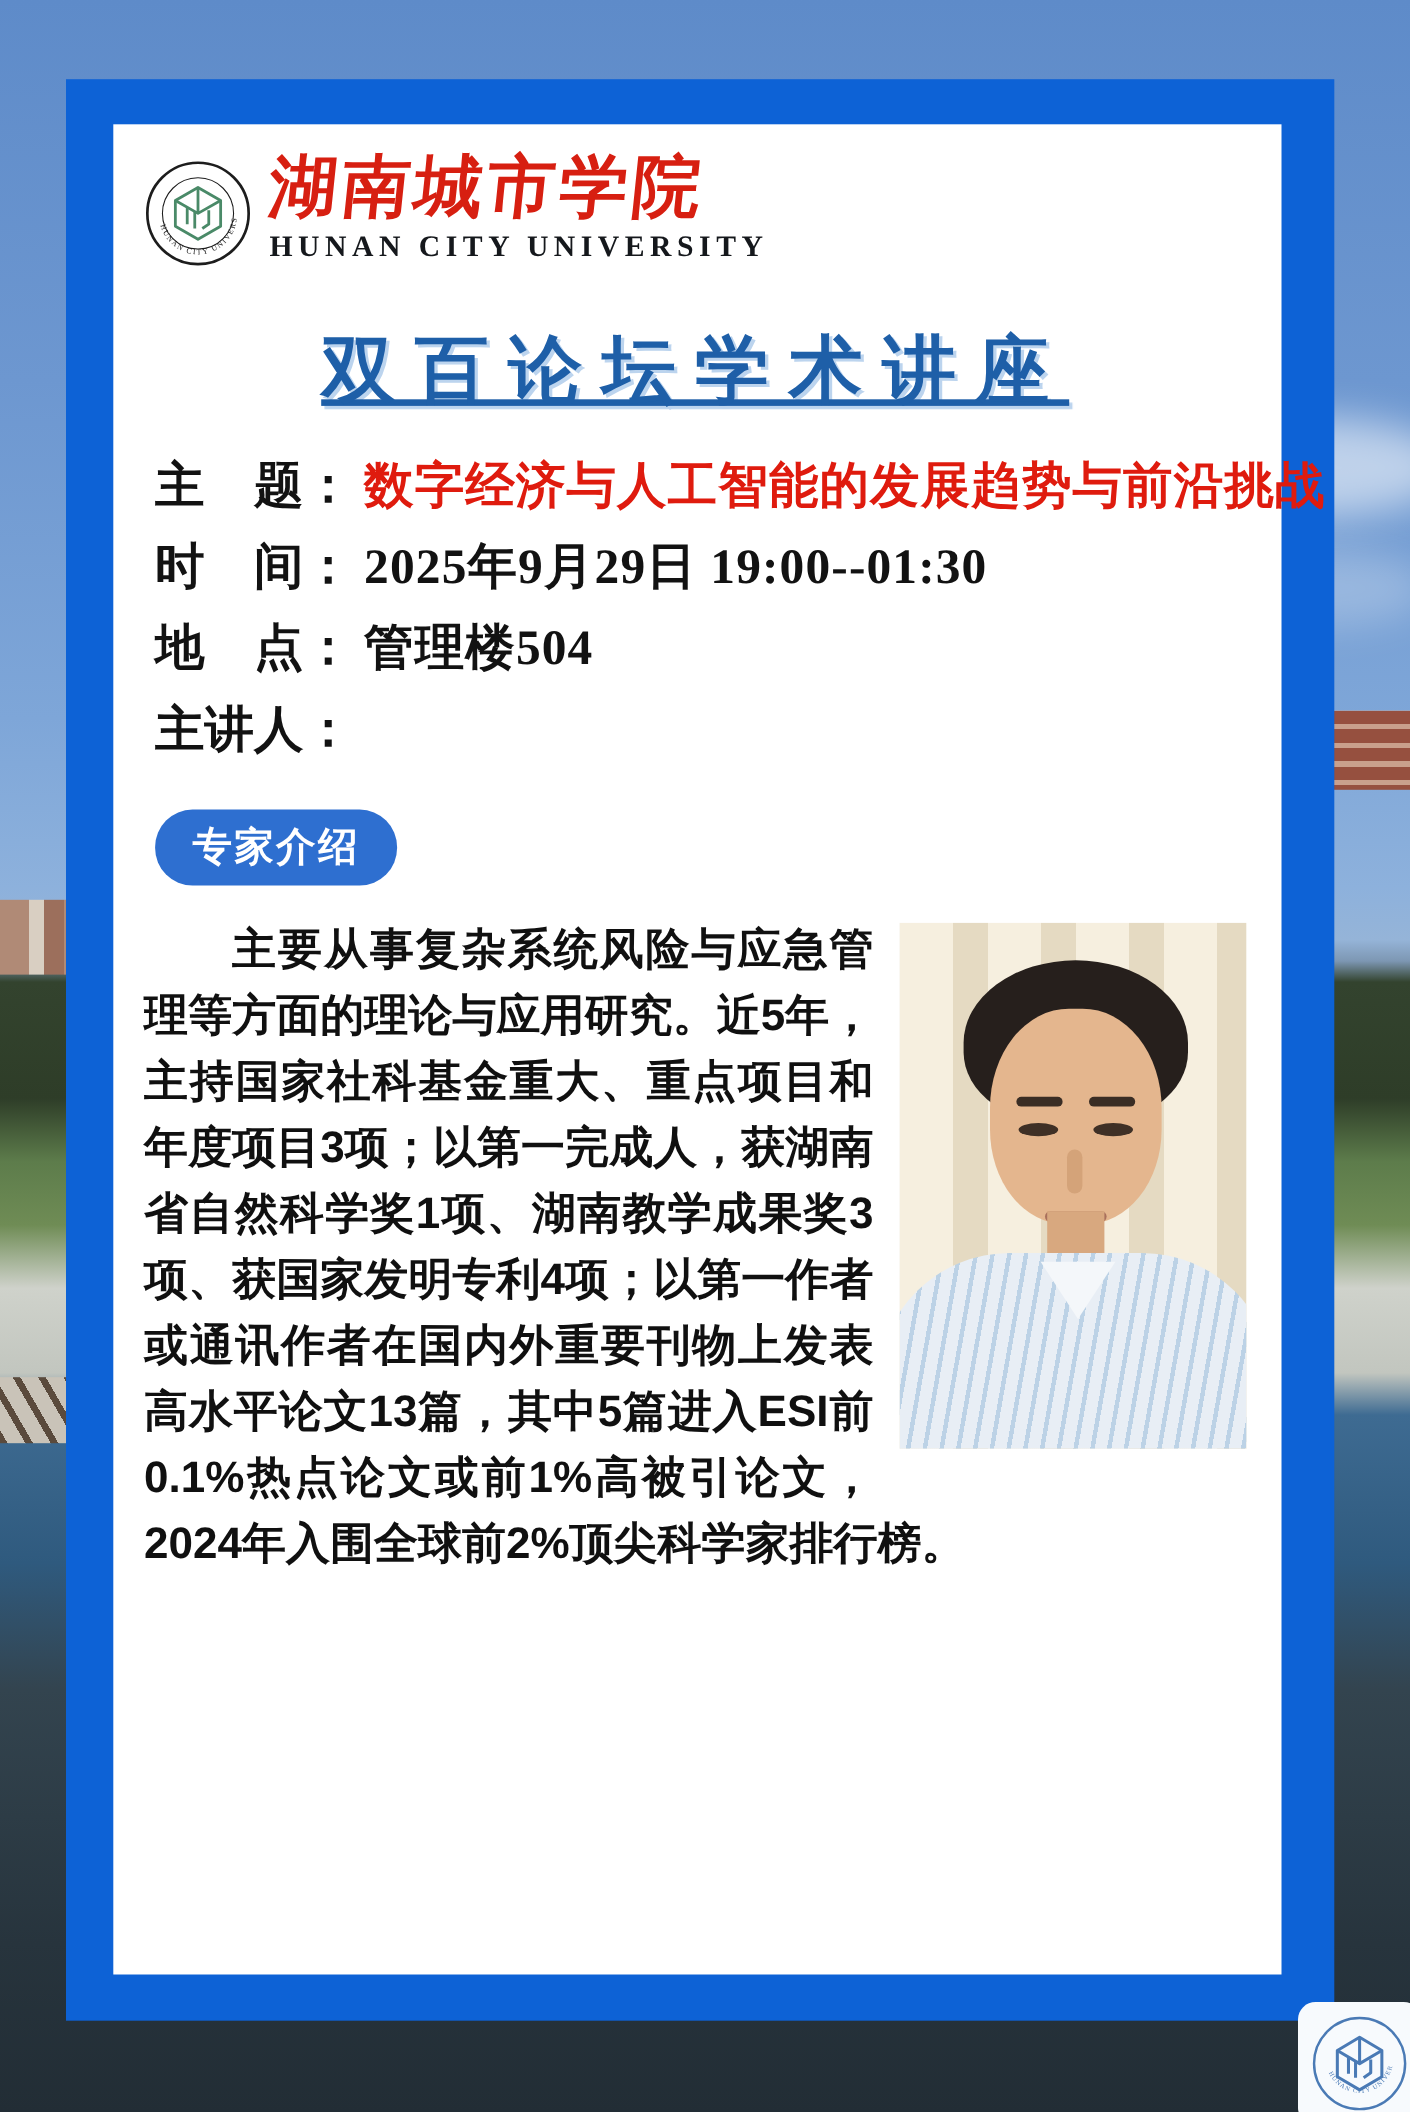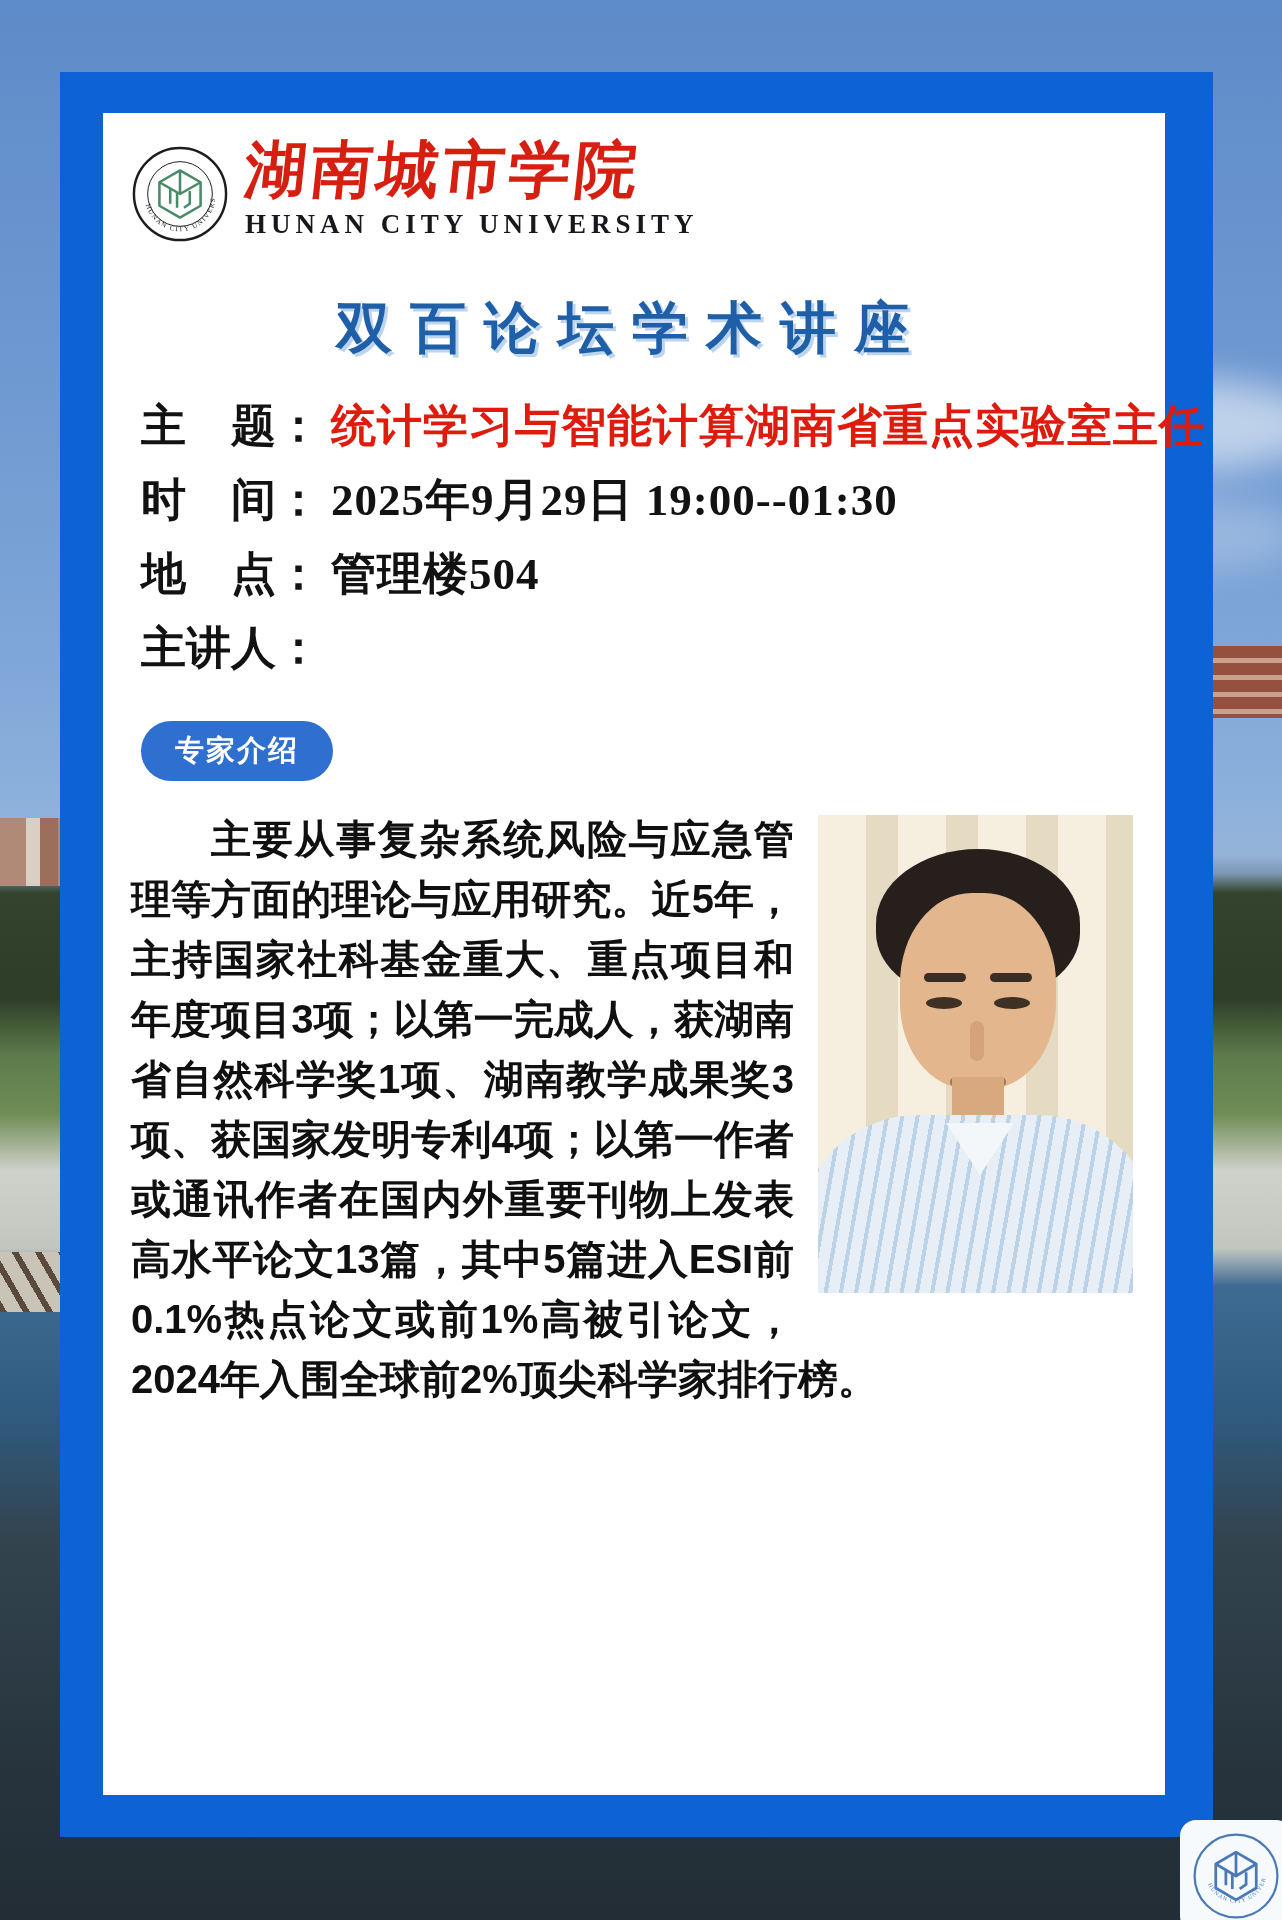--- a/index.html
+++ b/index.html
@@ -37,34 +37,34 @@
   .logo-row{display:flex;align-items:flex-start;margin-top:8px;height:130px;}
   .seal{width:98px;height:98px;flex:0 0 auto;margin-top:10px;}
   .brand{margin-left:16px;}
   .brand-cn{color:#d71f11;font-size:62px;font-weight:900;
     font-family:"DejaVu Serif","Liberation Serif",serif;
     transform:skewX(-6deg);letter-spacing:4px;line-height:70px;white-space:nowrap;}
   .brand-en{color:#15181c;font-family:"Liberation Serif","DejaVu Serif",serif;
     font-size:27px;font-weight:700;letter-spacing:5px;margin-top:4px;white-space:nowrap;}
   
   .title{margin-top:26px;text-align:center;color:#215fa8;color:#1e5fa8;
-    font-size:56px;font-weight:900;letter-spacing:18px;white-space:nowrap;
+    font-size:67px;font-weight:900;letter-spacing:18px;white-space:nowrap;
     text-shadow:3px 3px 0 #bcd4ee;
-    font-family:"DejaVu Sans","Liberation Sans",sans-serif;}
+    font-family:"DejaVu Sans","Liberation Sans",sans-serif;text-decoration:underline;}
   
   .info{margin-top:34px;}
   .info-row{display:flex;align-items:flex-start;margin:0 0 24px 10px;
     font-family:"Liberation Serif","DejaVu Serif",serif;
     font-size:45px;font-weight:700;color:#121212;line-height:50px;}
   .info-label{flex:0 0 190px;white-space:nowrap;}
   .info-value{white-space:nowrap;letter-spacing:1px;}
   .info-value.red{color:#df1b0e;}
   
   .badge{display:inline-block;margin:24px 0 0 10px;background:#2e6fd0;color:#ffffff;
-    font-size:29px;font-weight:600;padding:10px 34px;border-radius:34px;letter-spacing:2px;}
+    font-size:36px;font-weight:600;padding:10px 34px;border-radius:34px;letter-spacing:2px;}
   
   .bio{margin-top:28px;color:#101010;
     font-size:40px;line-height:60px;font-weight:700;text-align:justify;
     font-family:"Liberation Sans","DejaVu Sans",sans-serif;}
   .bio p{margin:0;text-indent:2em;}
   .bio p + p{margin-top:2px;}
   .photo{float:right;width:315px;height:478px;margin:6px 0 12px 24px;
     position:relative;overflow:hidden;
     background:repeating-linear-gradient(90deg,#f6efdf 0 48px,#e5dac2 48px 80px);}
   .photo .hair{position:absolute;left:58px;top:34px;width:204px;height:150px;
@@ -126,21 +126,21 @@
       </div>
     </div>
 
     
     <div class="title">双百论坛学术讲座</div>
 
     
     <div class="info">
       <div class="info-row">
         <span class="info-label">主　题：</span>
-        <span class="info-value red">统计学习与智能计算湖南省重点实验室主任</span>
+        <span class="info-value red">数字经济与人工智能的发展趋势与前沿挑战</span>
       </div>
       <div class="info-row">
         <span class="info-label">时　间：</span>
         <span class="info-value">2025年9月29日 19:00--01:30</span>
       </div>
       <div class="info-row">
         <span class="info-label">地　点：</span>
         <span class="info-value">管理楼504</span>
       </div>
       <div class="info-row">

